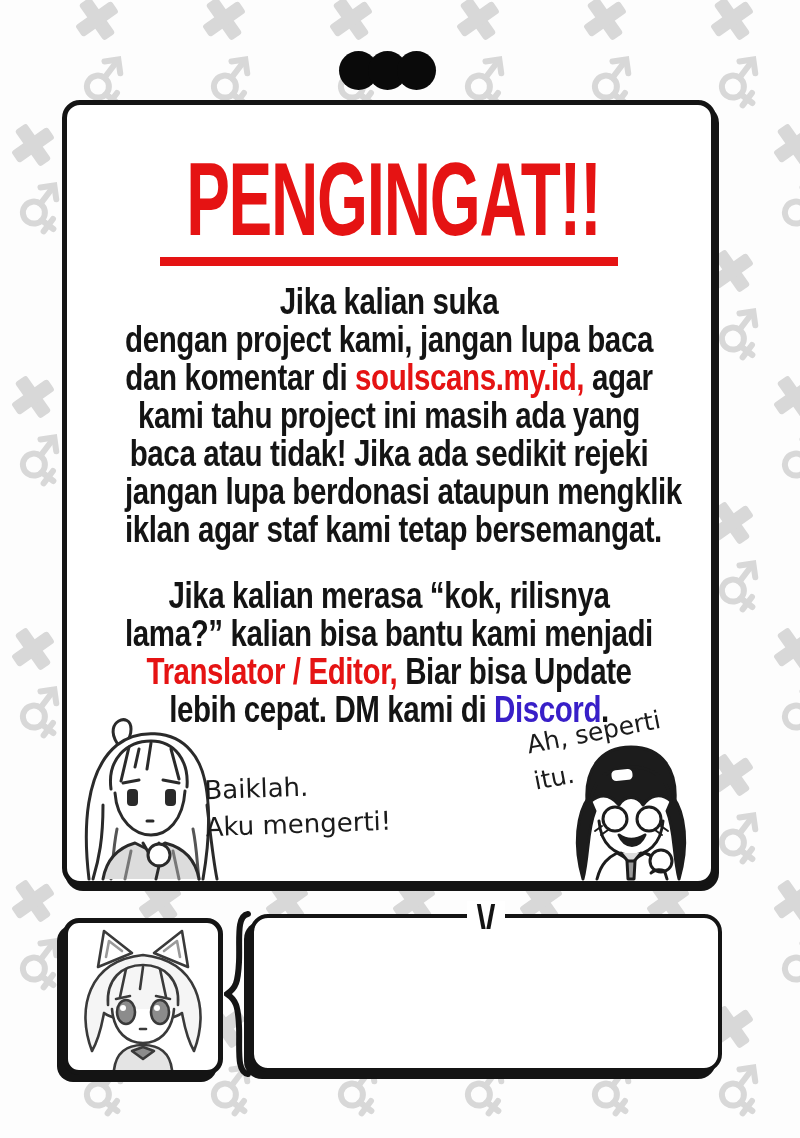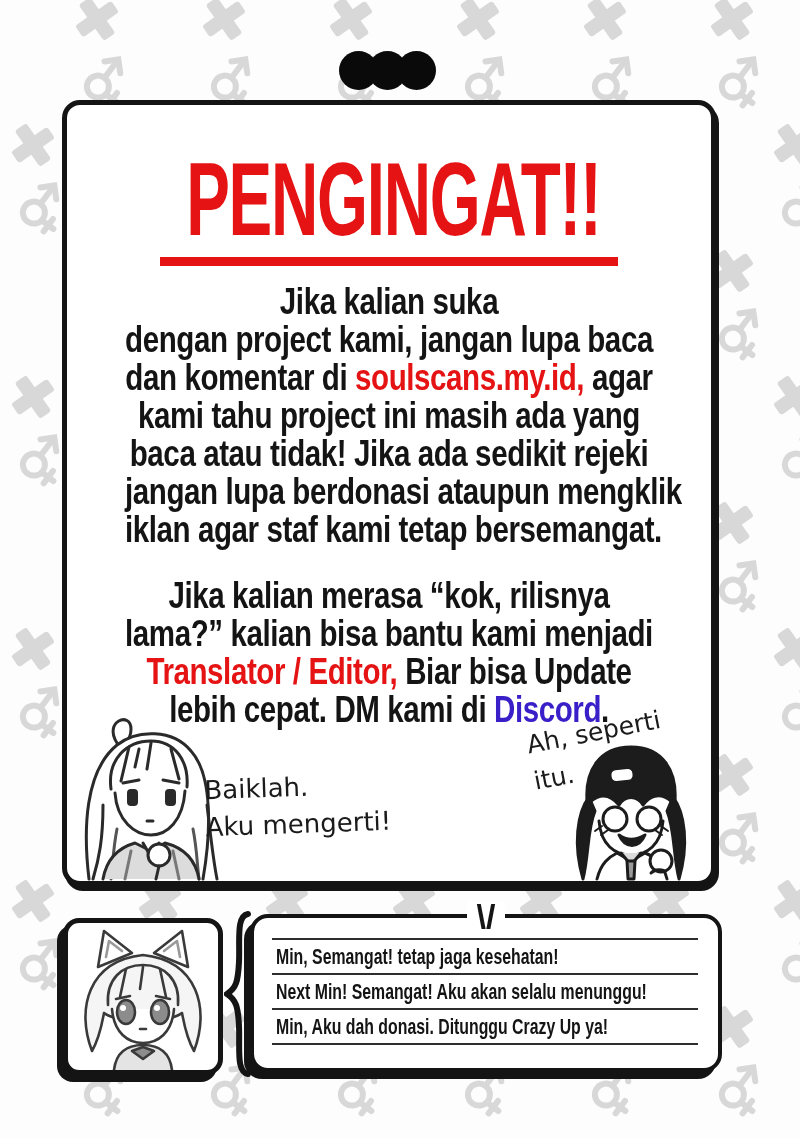--- a/index.html
+++ b/index.html
@@ -1101,26 +1101,15 @@
     <path d="M24 4 C12 6 16 30 15 52 C14 72 12 78 3 84 C12 90 14 96 15 116 C16 138 12 162 24 164" stroke="#141414" stroke-width="6" fill="none" stroke-linecap="round"></path>
   </svg>
 
   <div class="comment-panel">
     <div class="comment-header">
       <div class="hwrap">
         <span class="slash">\</span>
         <span class="slash">/</span>
       </div>
     </div>
-    <div class="comment-list">
-        <div class="comment-row">
-          <span class="comment-text">Min, Semangat! tetap jaga kesehatan!</span>
-        </div>
-        <div class="comment-row">
-          <span class="comment-text">Next Min! Semangat! Aku akan selalu menunggu!</span>
-        </div>
-        <div class="comment-row">
-          <span class="comment-text">Min, Aku dah donasi. Ditunggu Crazy Up ya!</span>
-        </div>
-      </div>
   </div>
 
 </div>
 
 </body></html>

